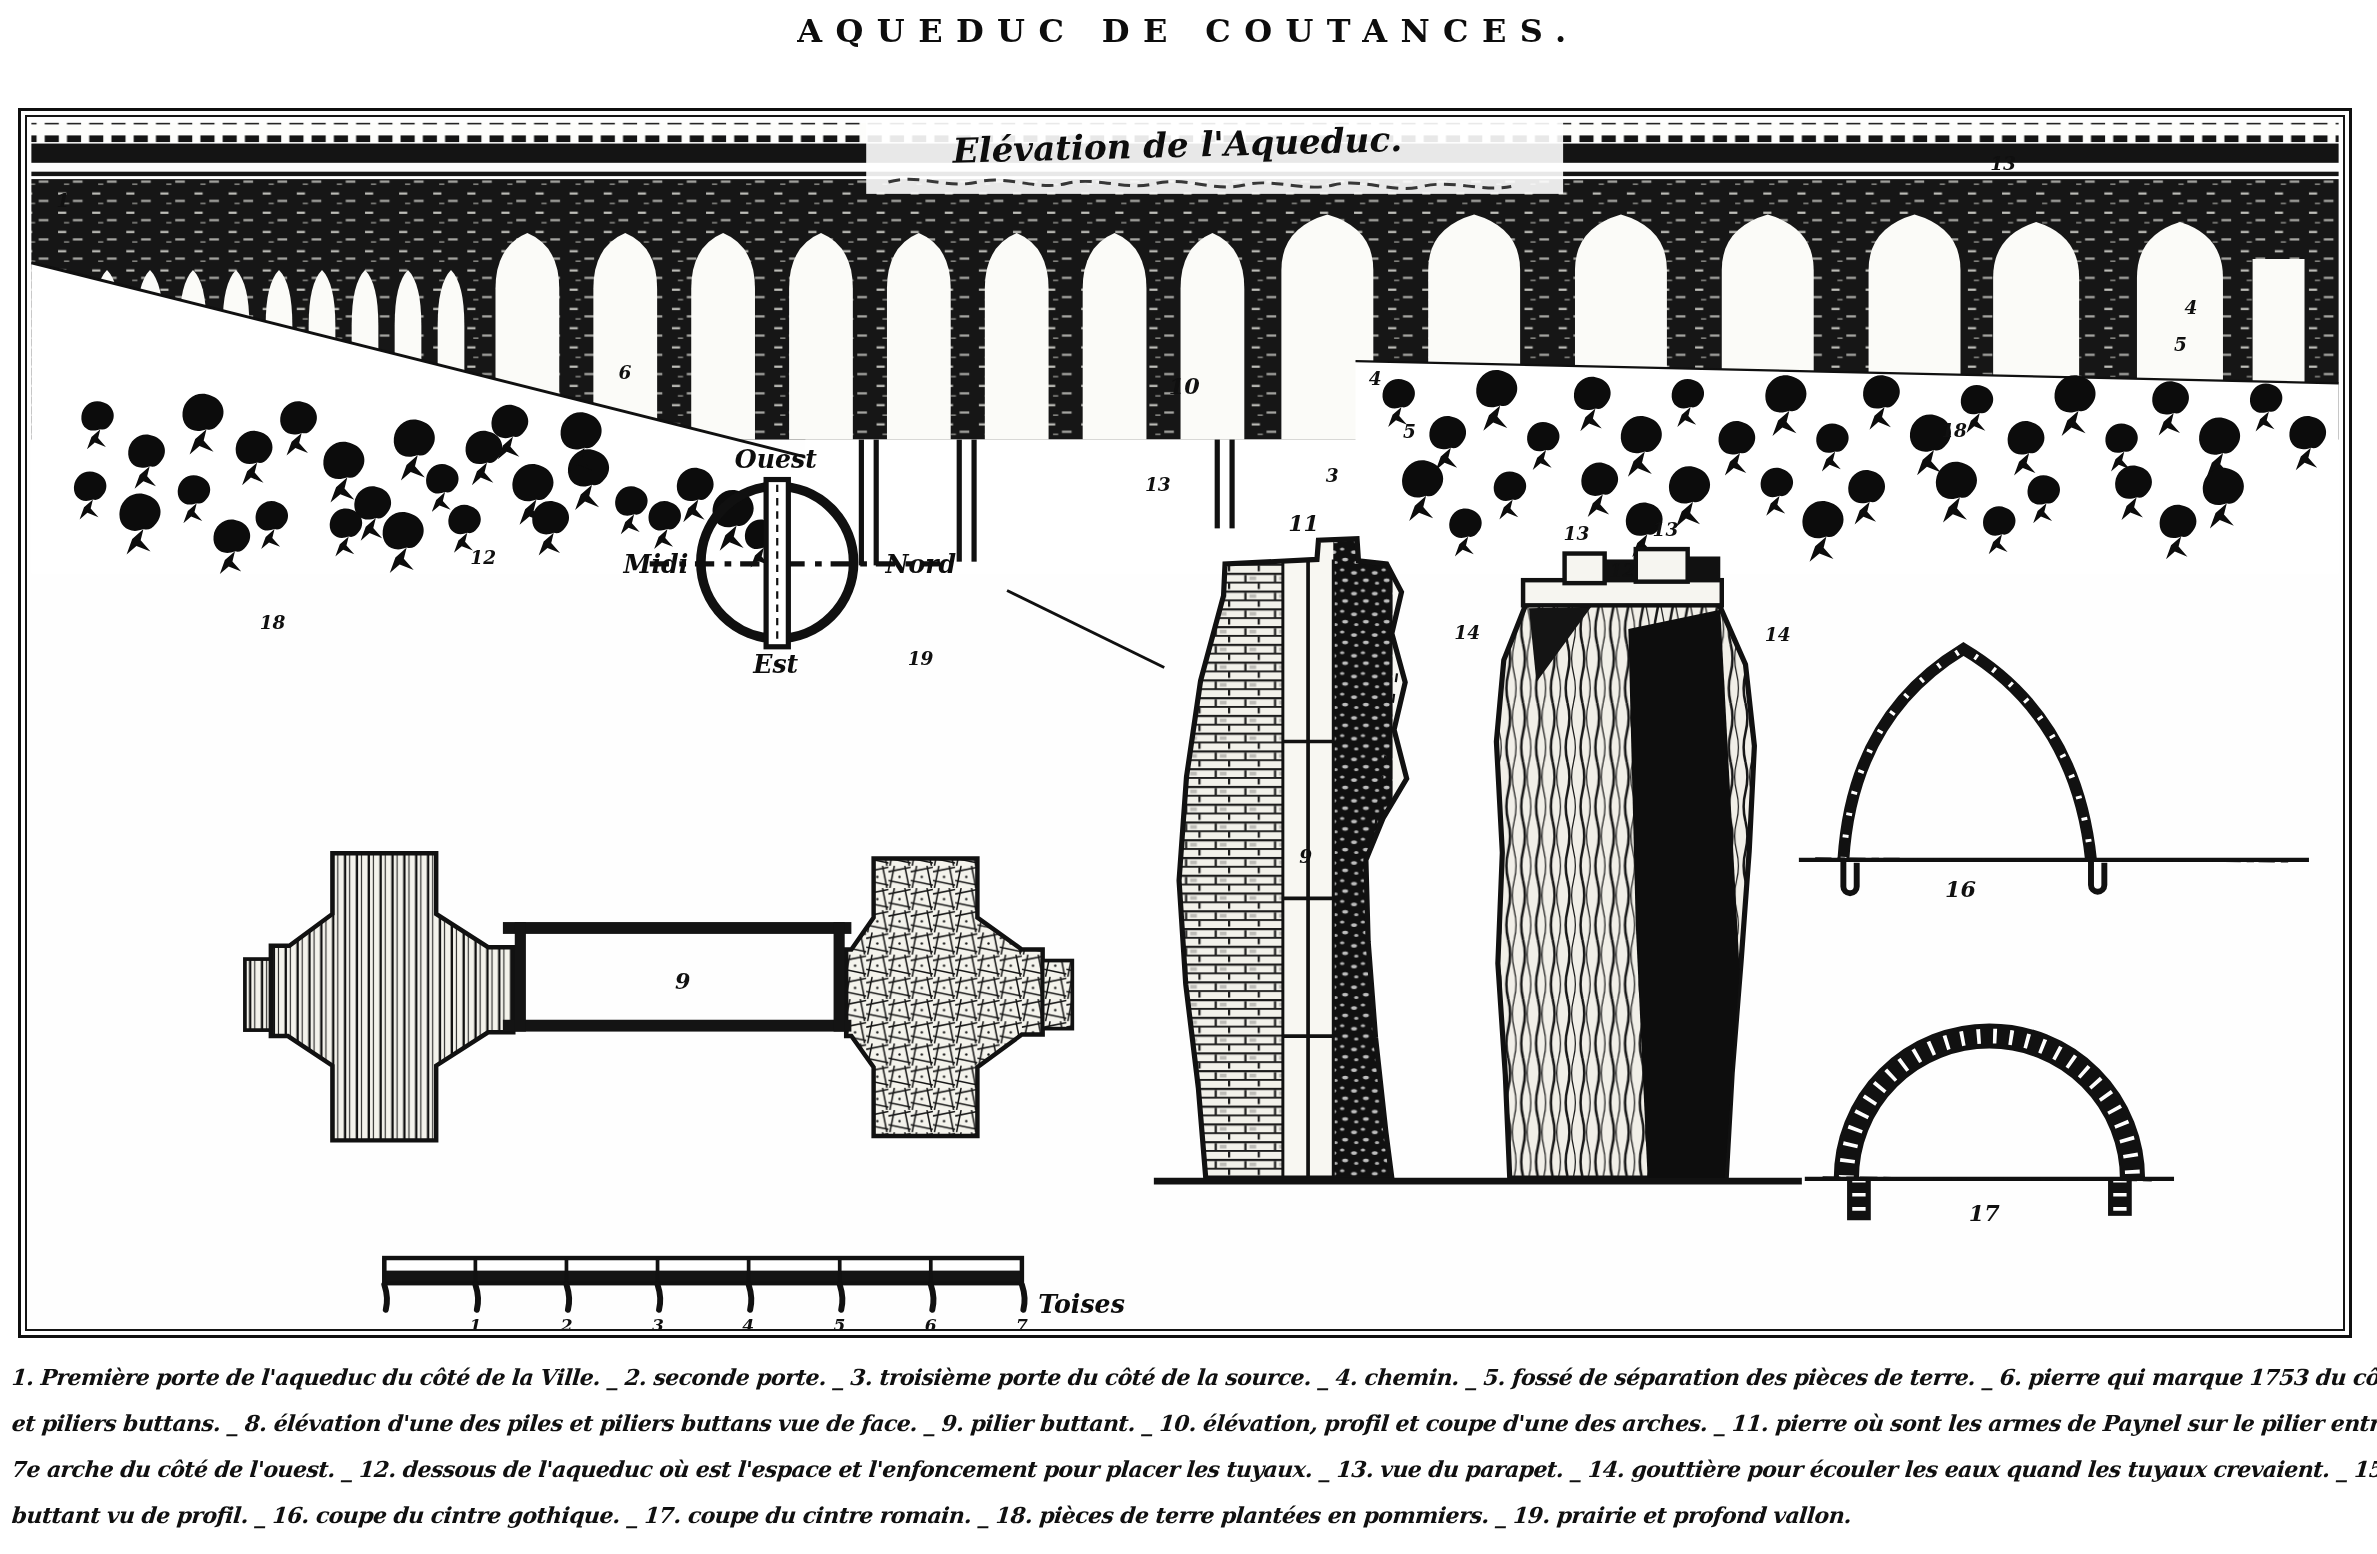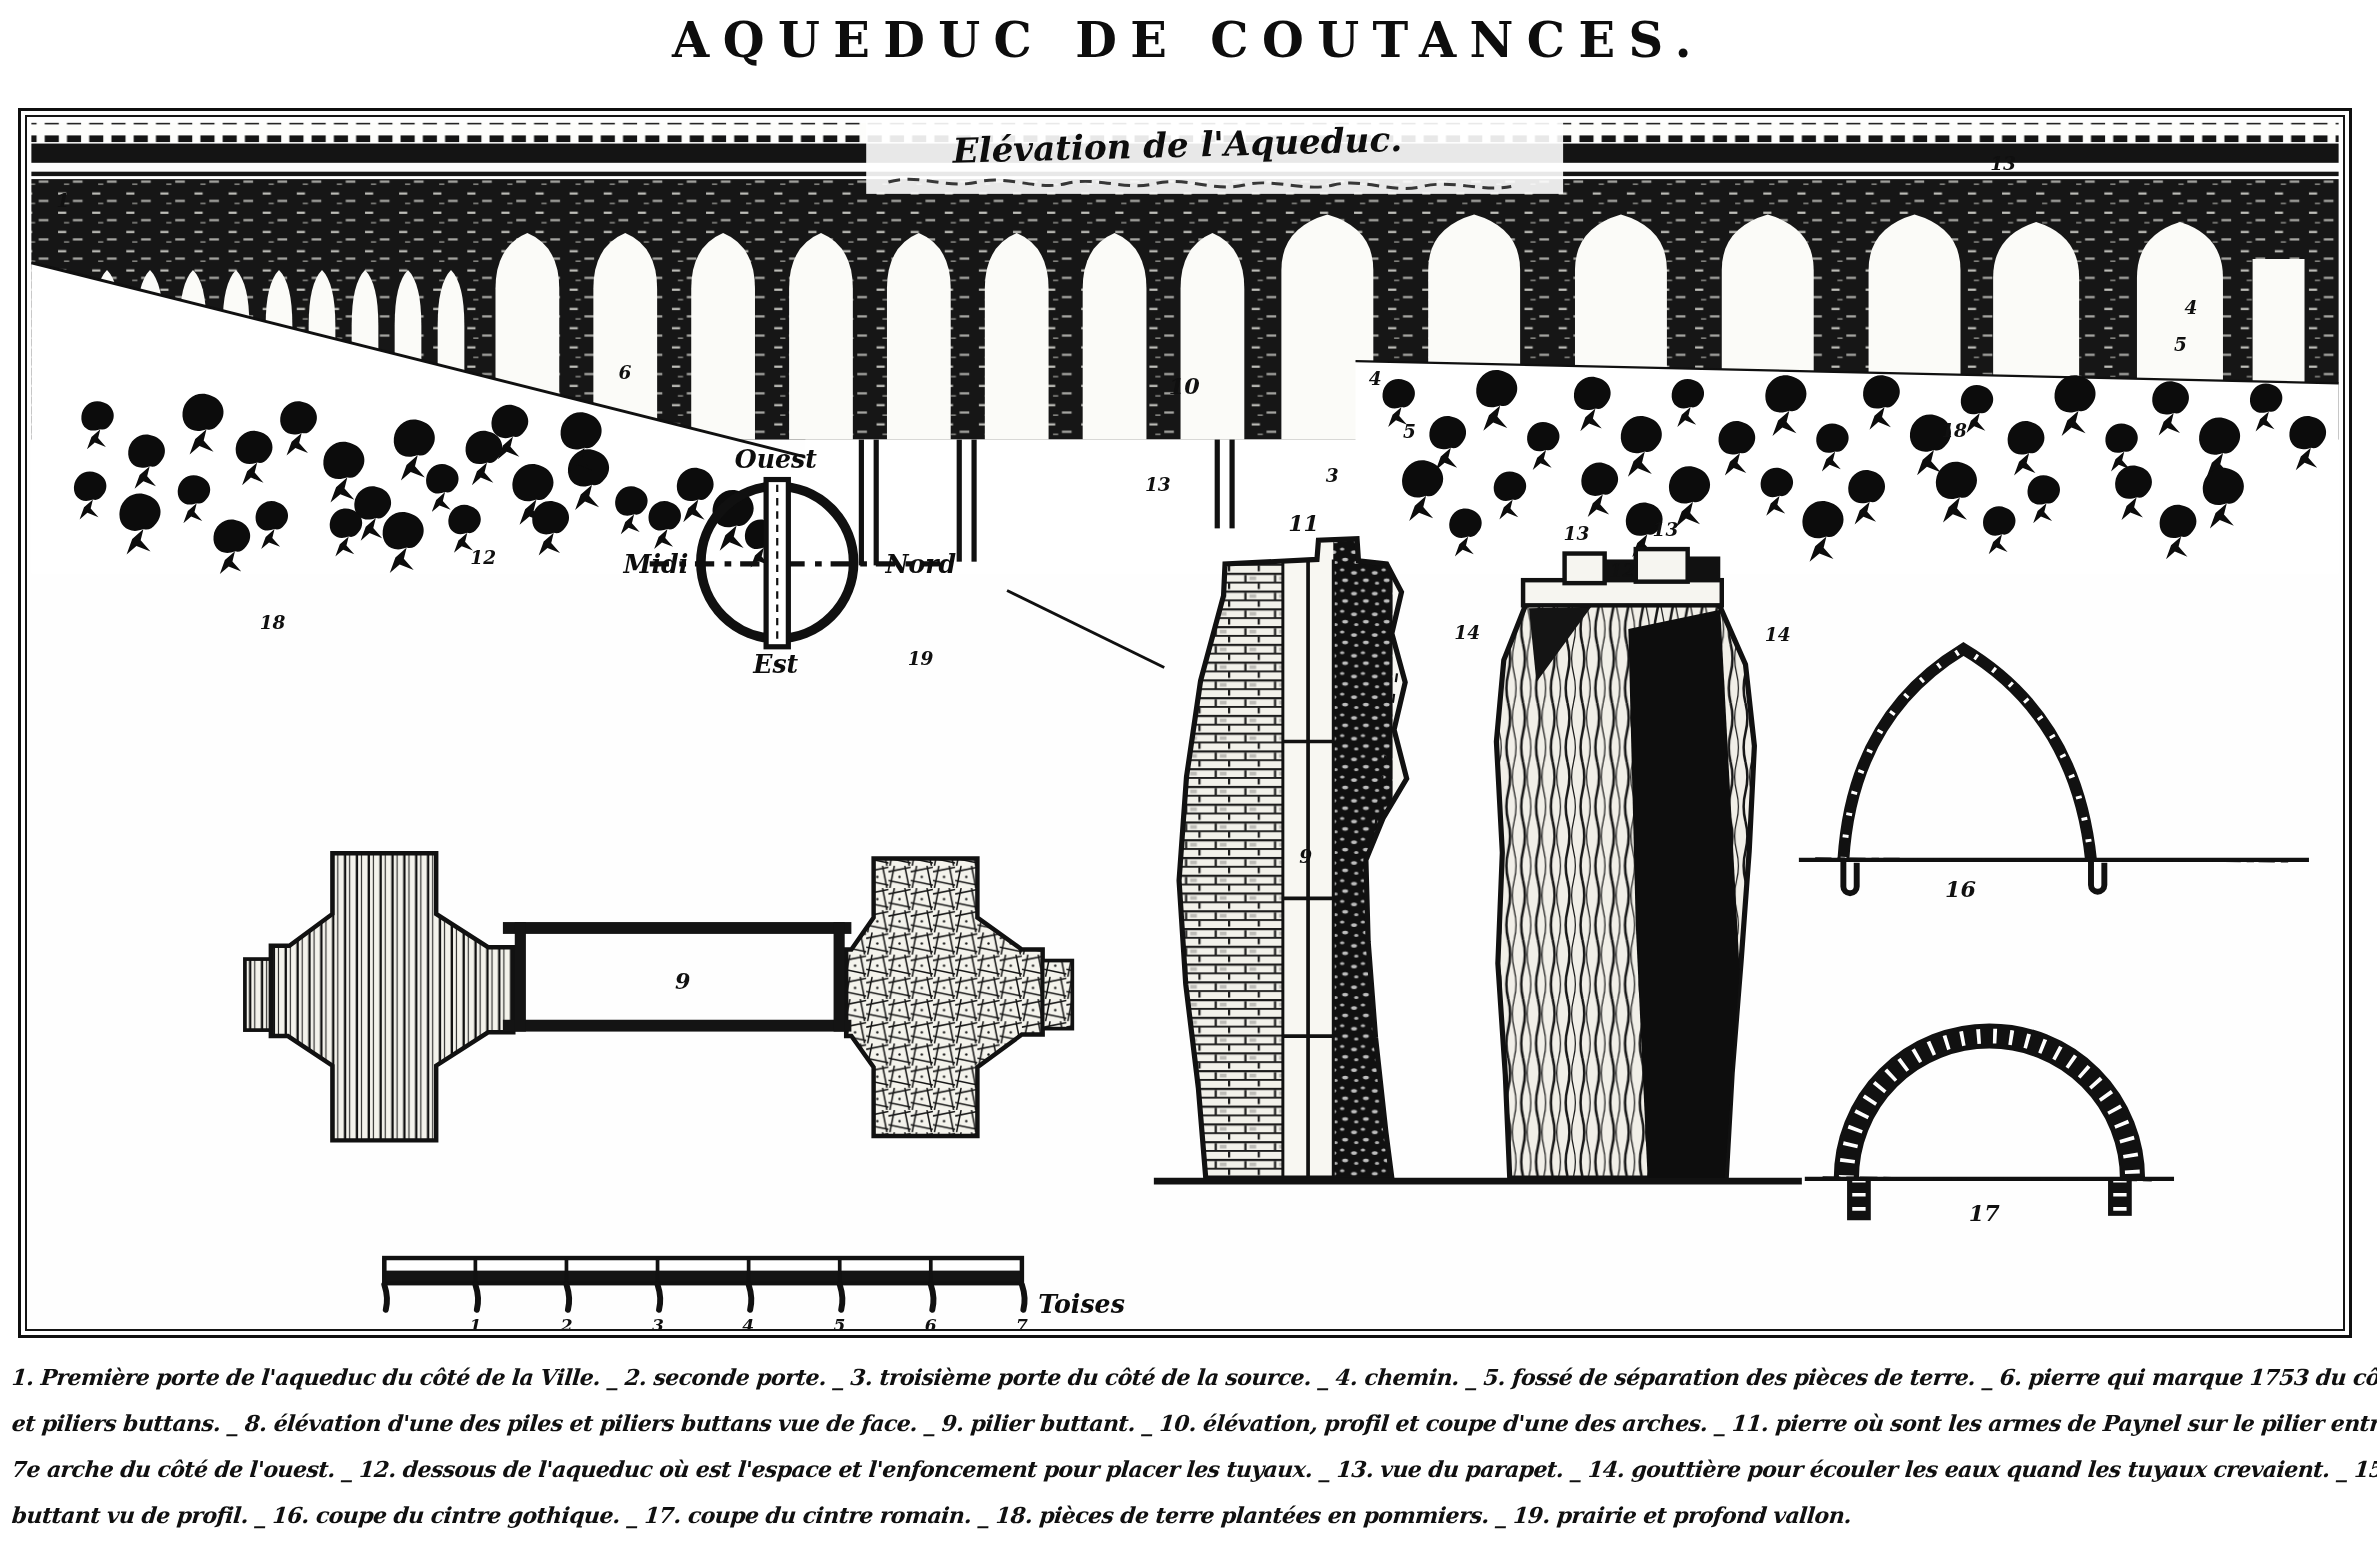--- a/index.html
+++ b/index.html
@@ -1,19 +1,19 @@
 <!DOCTYPE html>
 <html style="font-size:12px"><head>
 <meta charset="utf-8">
 <style>
   html,body{margin:0;padding:0}
   body{width:2377px;height:1554px;background:#ffffff;position:relative;
        font-family:"DejaVu Serif",serif;color:#111;overflow:hidden}
   .title{position:absolute;top:12px;left:0;width:100%;text-align:center;margin:0;
-         font-size:48px;font-weight:700;letter-spacing:13.4px;color:#0d0d0d}
+         font-size:32px;font-weight:700;letter-spacing:13.4px;color:#0d0d0d}
   .plate{position:absolute;left:18px;top:108px;width:2334px;height:1230px;
          border:3.7px solid #0f0f0f;box-sizing:border-box;background:#fefefe}
   .plate-inner{position:absolute;inset:3.7px;border:2.2px solid #141414;pointer-events:none}
   .plate svg{position:absolute;inset:0;width:100%;height:100%}
   .caption{position:absolute;left:12px;top:1354px;width:2355px}
   .caption p{margin:0;font-size:22px;font-style:italic;font-weight:600;line-height:46px;
              white-space:nowrap;letter-spacing:-0.6px;transform:skewX(-5deg);
              transform-origin:left;color:#101010}
   .num{font:italic 600 30px "DejaVu Serif",serif;fill:#101010}
   .num-sm{font:italic 600 25px "DejaVu Serif",serif;fill:#101010}

